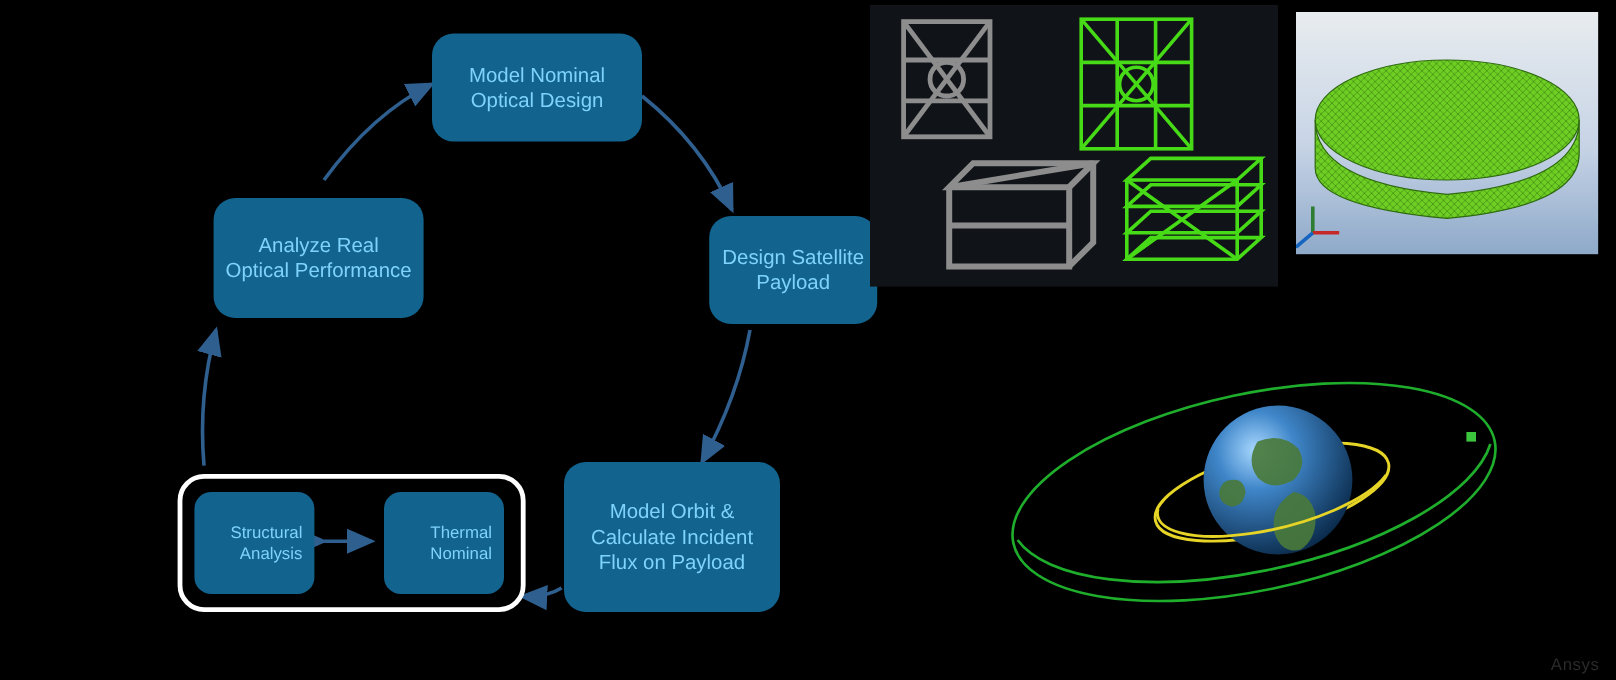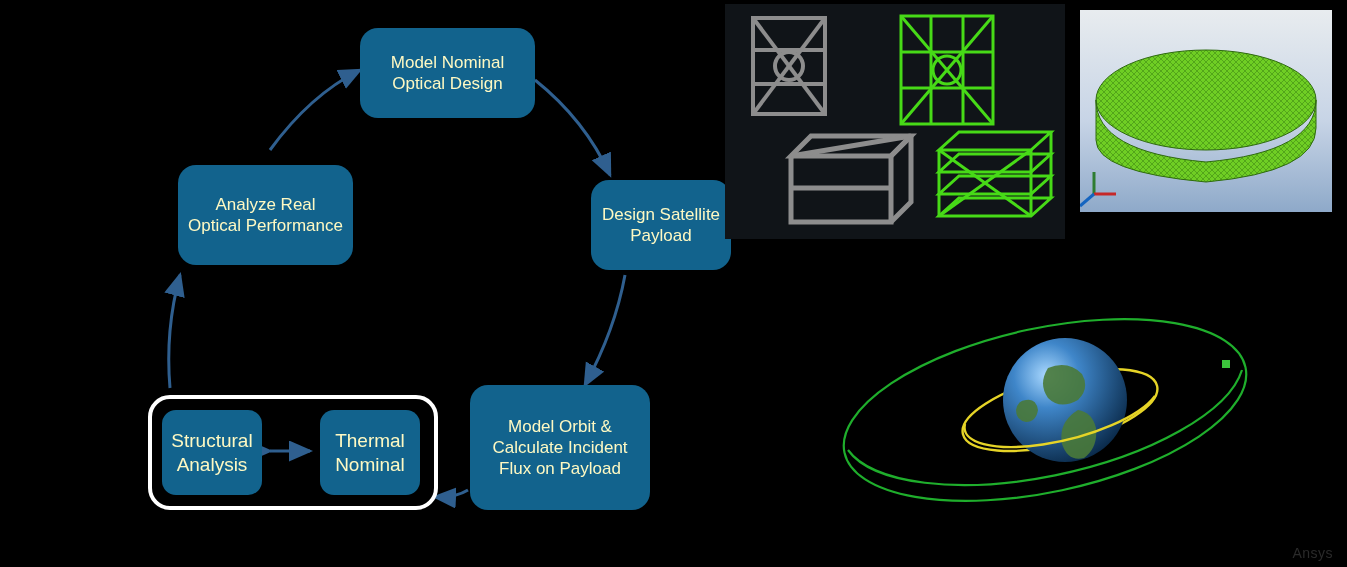--- a/index.html
+++ b/index.html
@@ -7,31 +7,31 @@
     width: 1347px;
     height: 567px;
     background: #000;
     font-family: "Century Gothic", "Avant Garde", Avenir, "Segoe UI", sans-serif;
     position: relative;
     overflow: hidden;
   }
   .node {
     position: absolute;
     background: #12638d;
-    color: #fef9c3;
+    color: #7dd3fc;
     text-align: center;
     display: flex;
     align-items: center;
     justify-content: center;
     border-radius: 18px;
     font-size: 17px;
     line-height: 1.25;
     padding: 8px 10px;
   }
-  .node.small { font-size: 19px; border-radius: 14px; }
+  .node.small { font-size: 14px; border-radius: 14px; text-align: right; }
   .group-box {
     position: absolute;
     border: 4px solid #fff;
     border-radius: 22px;
     background: transparent;
   }
   svg.arrows {
     position: absolute;
     left: 0; top: 0;
     width: 760px; height: 567px;

